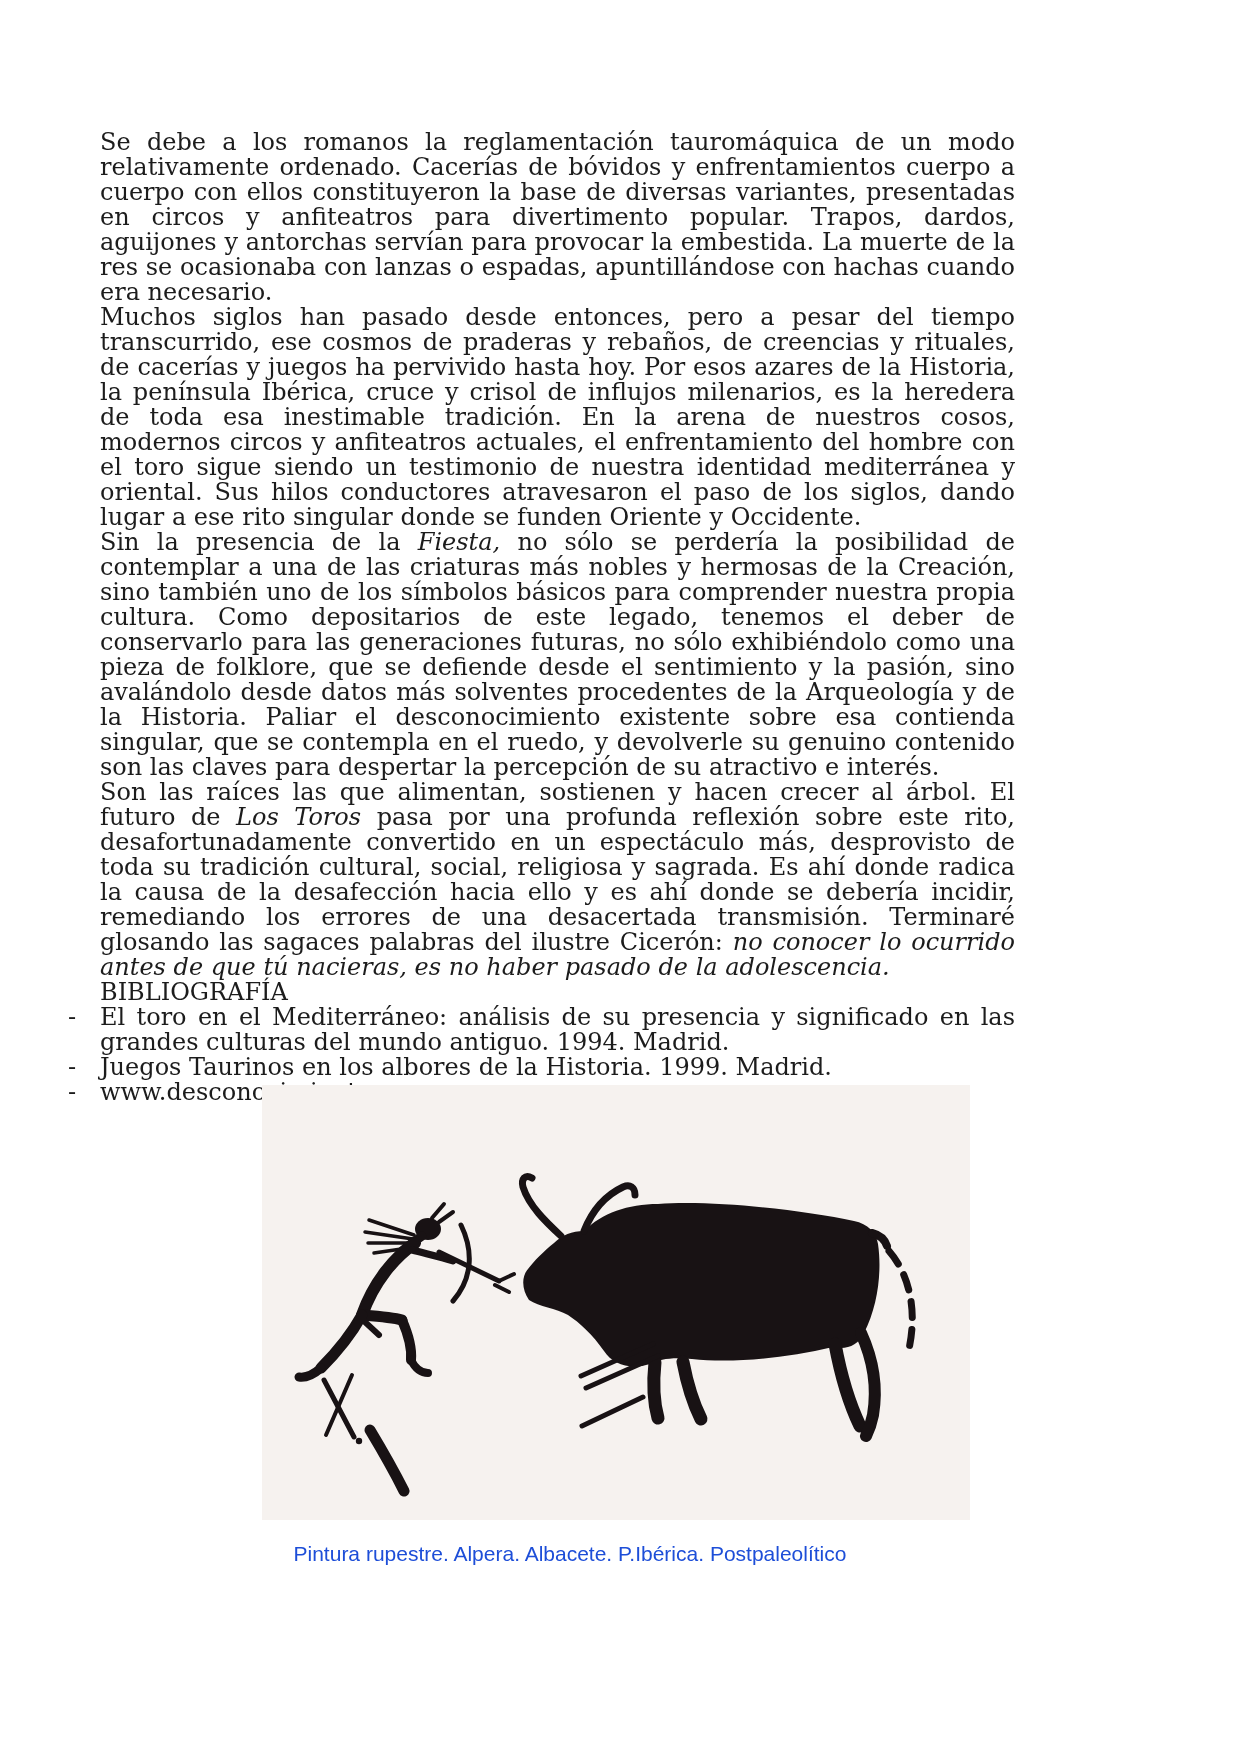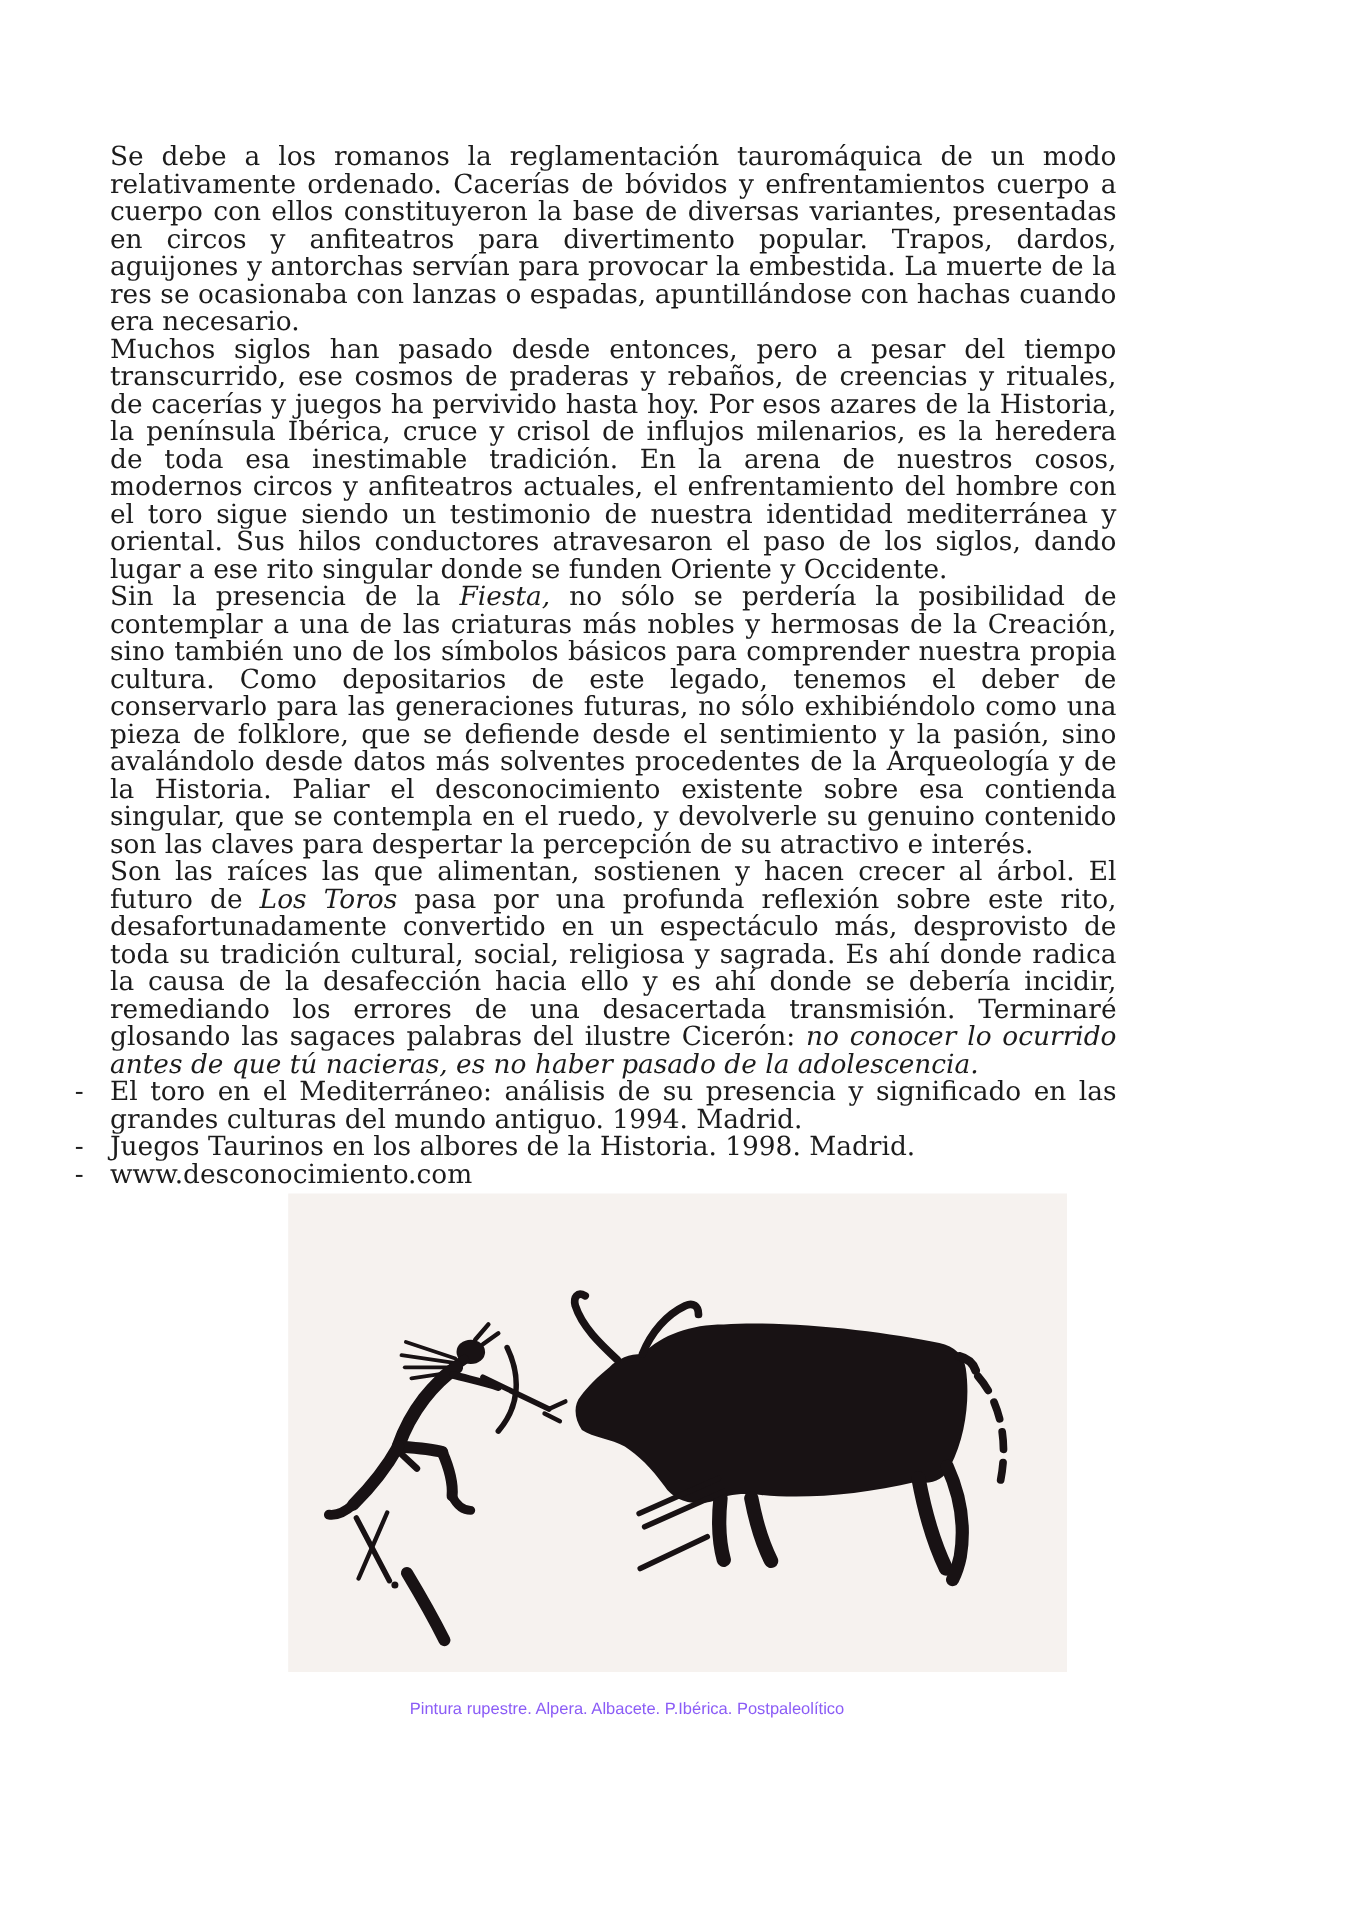--- a/index.html
+++ b/index.html
@@ -30,47 +30,48 @@
   .figure-box {
     position: absolute;
     left: 262px; top: 1085px; width: 708px; height: 435px;
   }
   .figure-box svg { display: block; width: 100%; height: 100%; }
   .figure-caption {
     position: absolute;
     left: 190px; top: 1543px; width: 760px;
     text-align: center;
     font-family: "Liberation Sans", sans-serif;
-    font-size: 15px; line-height: 22px;
-    color: #8b5cf6;
+    font-size: 21px; line-height: 22px;
+    color: #1d4ed8;
   }
   .stroke { fill: none; stroke: currentColor; stroke-linecap: round; stroke-linejoin: round; }
 </style>
 </head>
 <body>
 
 <div class="text-block">
 
   <p><span>Se debe a los romanos la reglamentación tauromáquica de un modo relativamente ordenado. Cacerías de bóvidos y enfrentamientos cuerpo a cuerpo con ellos constituyeron la base de diversas variantes, presentadas en circos y anfiteatros para divertimento popular. Trapos, dardos, aguijones y antorchas servían para provocar la embestida. La muerte de la res se ocasionaba con lanzas o espadas, apuntillándose con hachas cuando era necesario.</span></p>
 
   <p><span>Muchos siglos han pasado desde entonces, pero a pesar del tiempo transcurrido, ese cosmos de praderas y rebaños, de creencias y rituales, de cacerías y juegos ha pervivido hasta hoy. Por esos azares de la Historia, la península Ibérica, cruce y crisol de influjos milenarios, es la heredera de toda esa inestimable tradición. En la arena de nuestros cosos, modernos circos y anfiteatros actuales, el enfrentamiento del hombre con el toro sigue siendo un testimonio de nuestra identidad mediterránea y oriental. Sus hilos conductores atravesaron el paso de los siglos, dando lugar a ese rito singular donde se funden Oriente y Occidente.</span></p>
 
   <p><span>Sin la presencia de la </span><span class="run-italic">Fiesta,</span><span> no sólo se perdería la posibilidad de contemplar a una de las criaturas más nobles y hermosas de la Creación, sino también uno de los símbolos básicos para comprender nuestra propia cultura. Como depositarios de este legado, tenemos el deber de conservarlo para las generaciones futuras, no sólo exhibiéndolo como una pieza de folklore, que se defiende desde el sentimiento y la pasión, sino avalándolo desde datos más solventes procedentes de la Arqueología y de la Historia. Paliar el desconocimiento existente sobre esa contienda singular, que se contempla en el ruedo, y devolverle su genuino contenido son las claves para despertar la percepción de su atractivo e interés.</span></p>
 
   <p><span>Son las raíces las que alimentan, sostienen y hacen crecer al árbol. El futuro de </span><span class="run-italic">Los Toros</span><span> pasa por una profunda reflexión sobre este rito, desafortunadamente convertido en un espectáculo más, desprovisto de toda su tradición cultural, social, religiosa y sagrada. Es ahí donde radica la causa de la desafección hacia ello y es ahí donde se debería incidir, remediando los errores de una desacertada transmisión. Terminaré glosando las sagaces palabras del ilustre Cicerón: </span><span class="run-italic">no conocer lo ocurrido antes de que tú nacieras, es no haber pasado de la adolescencia.</span></p>
 
+  <p class="bib-heading">BIBLIOGRAFÍA</p>
 
   <div class="bib-list">
     <div class="bib-item">
       <span class="bib-dash">-</span>
       <span class="bib-text">El toro en el Mediterráneo: análisis de su presencia y significado en las grandes culturas del mundo antiguo. 1994. Madrid.</span>
     </div>
     <div class="bib-item">
       <span class="bib-dash">-</span>
-      <span class="bib-text">Juegos Taurinos en los albores de la Historia. 1998. Madrid.</span>
+      <span class="bib-text">Juegos Taurinos en los albores de la Historia. 1999. Madrid.</span>
     </div>
     <div class="bib-item">
       <span class="bib-dash">-</span>
       <span class="bib-text">www.desconocimiento.com</span>
     </div>
   </div>
 
 </div>
 
 <div class="figure-box" style="background-color: rgb(246, 242, 239);">

